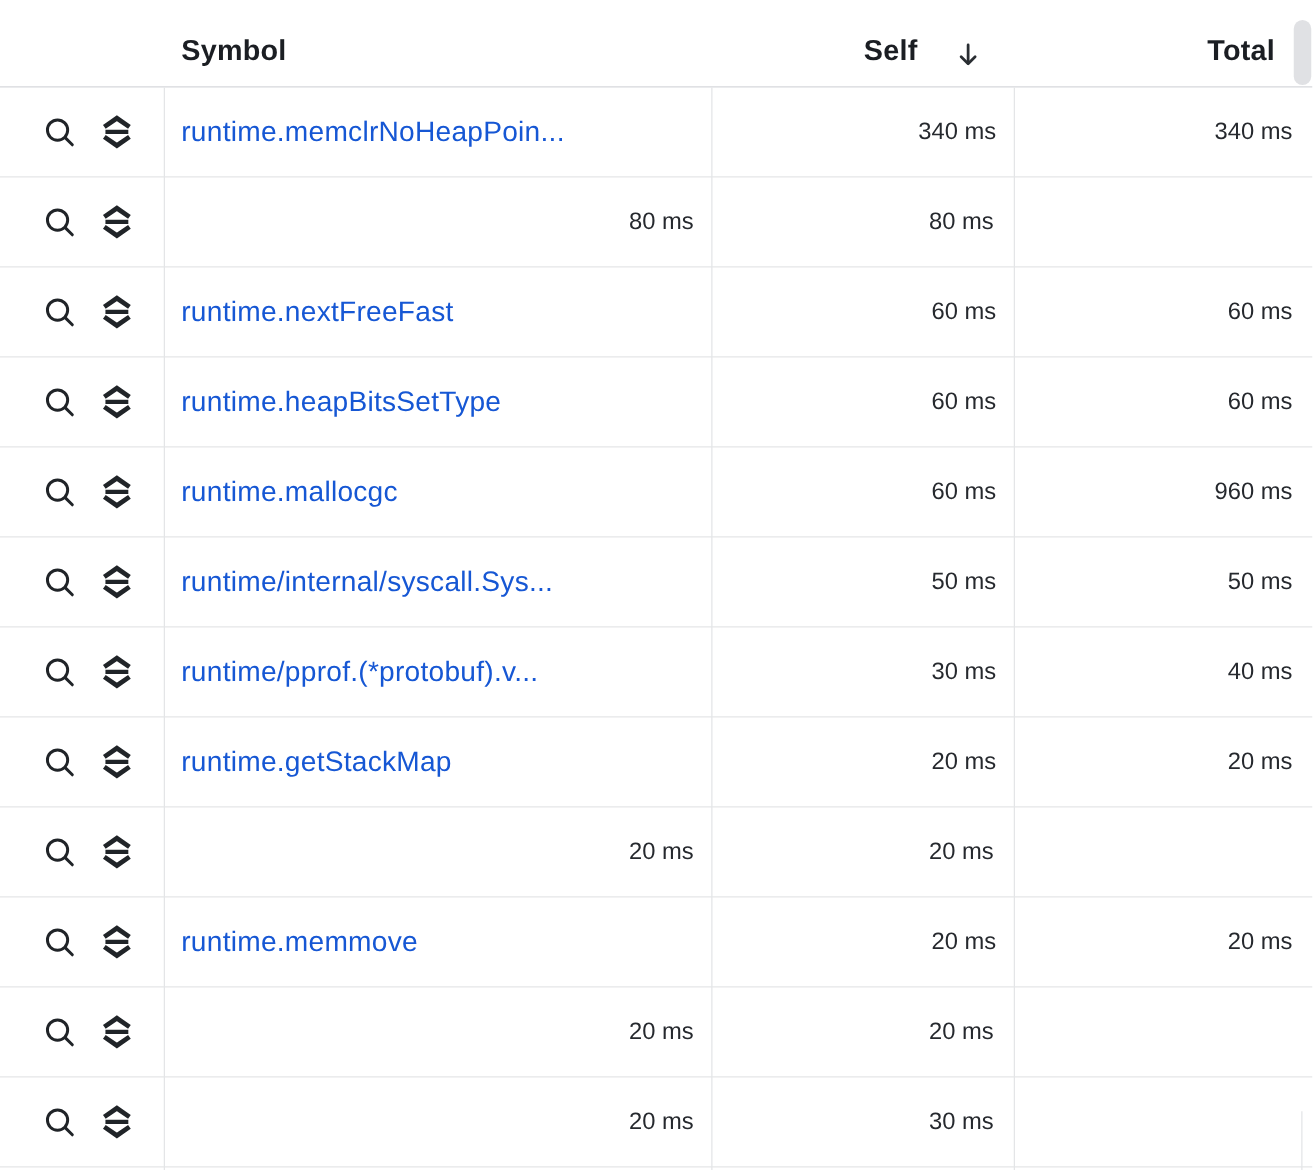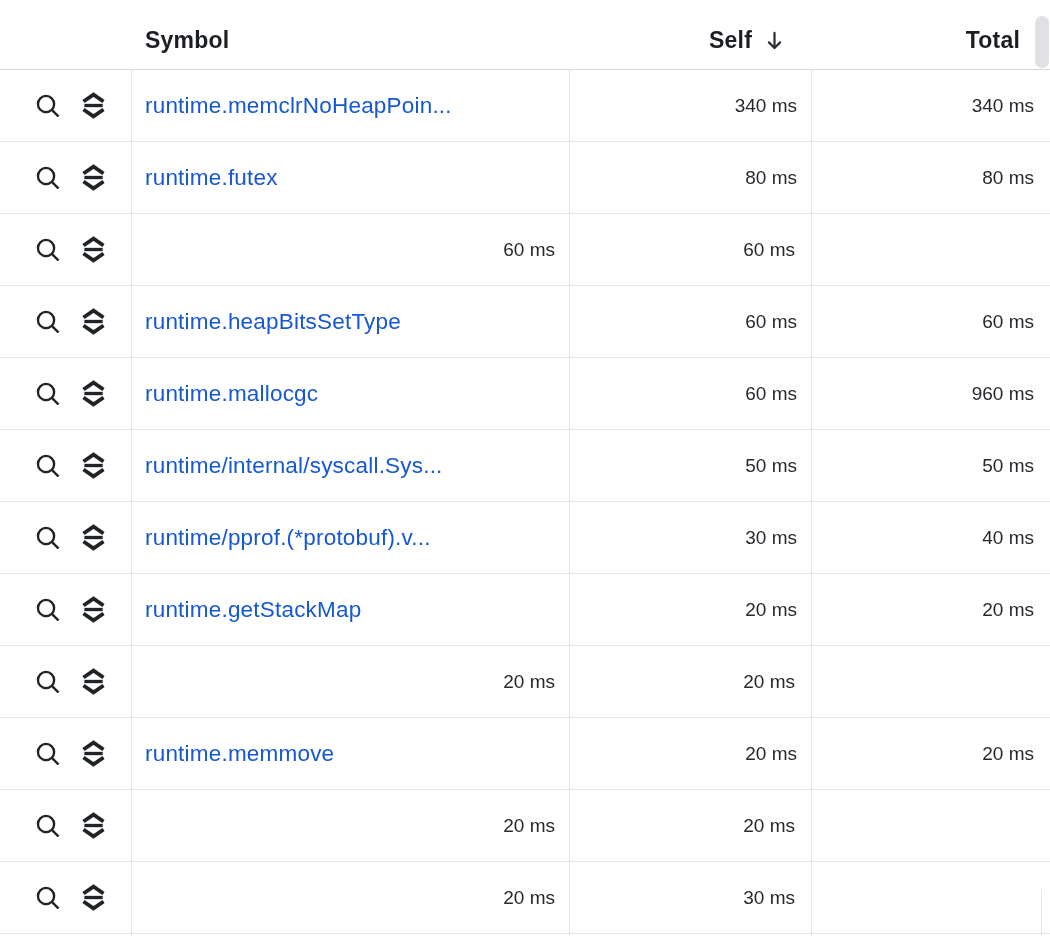--- a/index.html
+++ b/index.html
@@ -30,21 +30,21 @@
     height:70px;
     border-bottom:1px solid var(--header-border);
     padding-top:12px;
   }
   .header-label{
     font-size:23px;font-weight:600;color:#1b1e23;letter-spacing:.2px;
     cursor:pointer;
   }
   .symbol-head{padding-left:14px;}
   .self-head{
-    display:flex;justify-content:flex-end;align-items:center;gap:13px;
+    display:flex;justify-content:flex-end;align-items:flex-end;gap:31px;
     padding-right:27px;
   }
   .total-head{text-align:right;padding-right:30px;}
 
   
   .row{
     height:72px;
     border-bottom:1px solid var(--row-border);
   }
   .icons-cell{
@@ -137,42 +137,42 @@
         </svg>
       </button>
       <button class="icon-btn">
         <svg width="27" height="29" viewBox="0 0 24 26" fill="none" stroke="currentColor" stroke-width="3.4" stroke-linecap="butt" stroke-linejoin="miter">
           <path d="M3 9.4 L12 3.2 L21 9.4"></path>
           <path d="M3.8 13 H20.2" stroke-width="3"></path>
           <path d="M3 16.6 L12 22.8 L21 16.6"></path>
         </svg>
       </button>
     </div>
-    <div class="symbol-cell">
-      <a class="symbol-link" href="#">runtime.futex</a>
-    </div>
     <div class="num-cell self-val">80 ms</div>
     <div class="num-cell total-val">80 ms</div>
   </div>
 
   <div class="grid-row row">
     <div class="icons-cell">
       <button class="icon-btn">
         <svg width="27" height="27" viewBox="0 0 24 24" fill="none" stroke="currentColor" stroke-width="2.1" stroke-linecap="round">
           <circle cx="10.7" cy="10.7" r="7.2"></circle>
           <path d="M16.1 16.1 L21.2 21.2"></path>
         </svg>
       </button>
       <button class="icon-btn">
         <svg width="27" height="29" viewBox="0 0 24 26" fill="none" stroke="currentColor" stroke-width="3.4" stroke-linecap="butt" stroke-linejoin="miter">
           <path d="M3 9.4 L12 3.2 L21 9.4"></path>
           <path d="M3.8 13 H20.2" stroke-width="3"></path>
           <path d="M3 16.6 L12 22.8 L21 16.6"></path>
         </svg>
       </button>
+    </div>
+    <div class="symbol-cell">
+      <a class="symbol-link" href="#">runtime.nextFreeFast</a>
     </div>
     <div class="num-cell self-val">60 ms</div>
     <div class="num-cell total-val">60 ms</div>
   </div>
 
   <div class="grid-row row">
     <div class="icons-cell">
       <button class="icon-btn">
         <svg width="27" height="27" viewBox="0 0 24 24" fill="none" stroke="currentColor" stroke-width="2.1" stroke-linecap="round">
           <circle cx="10.7" cy="10.7" r="7.2"></circle>

